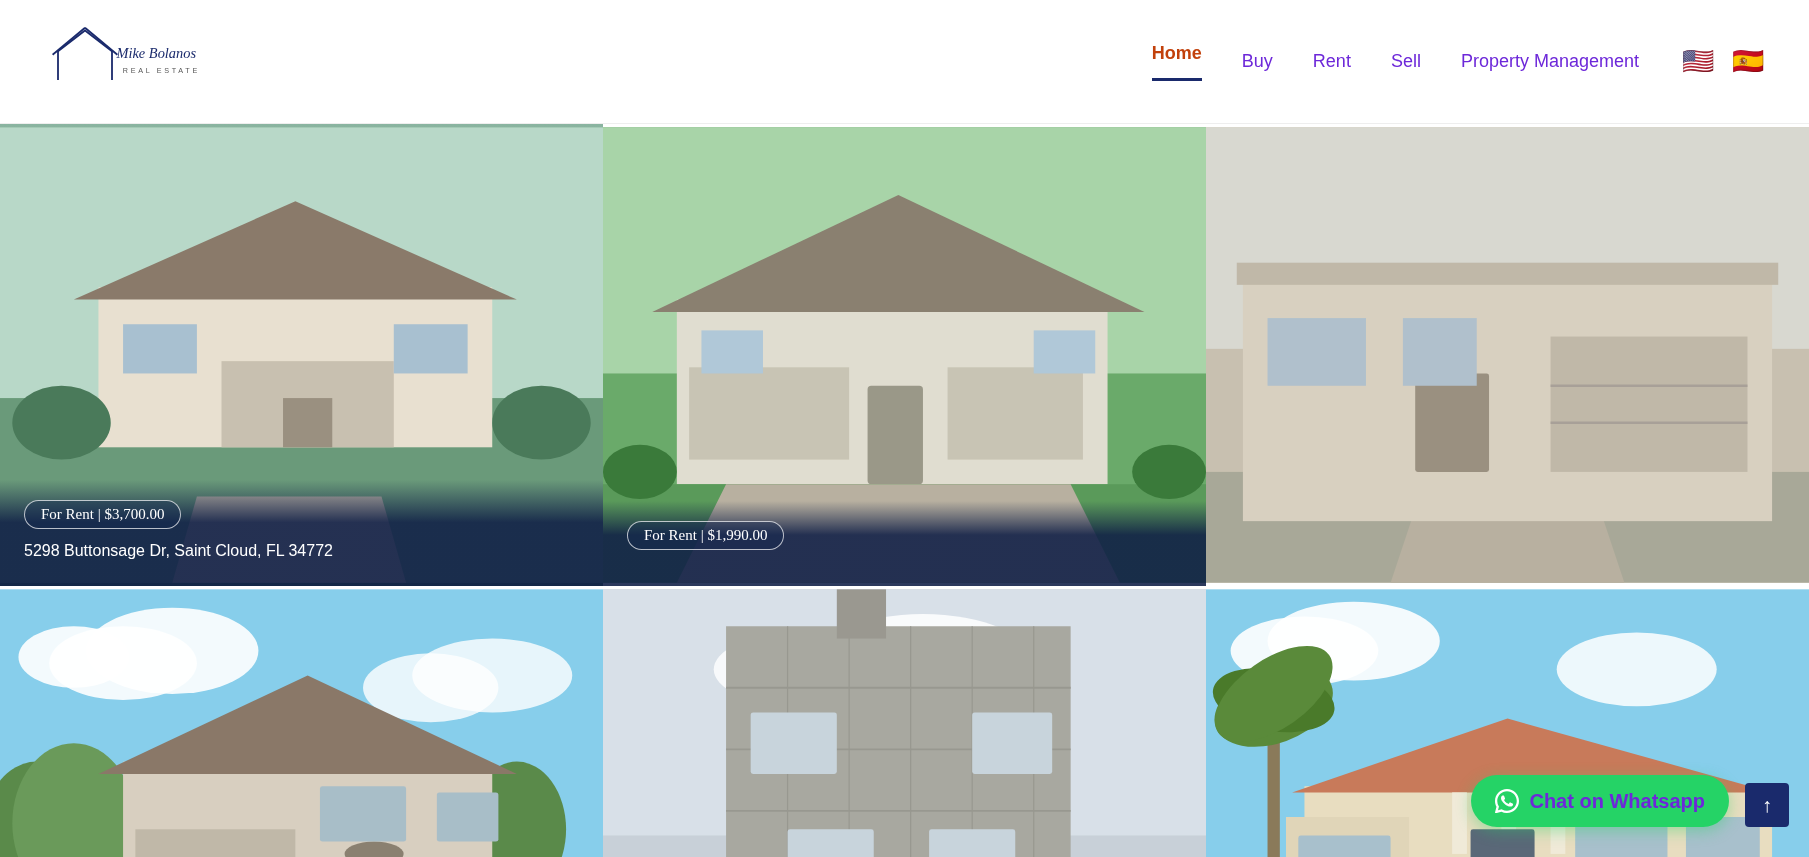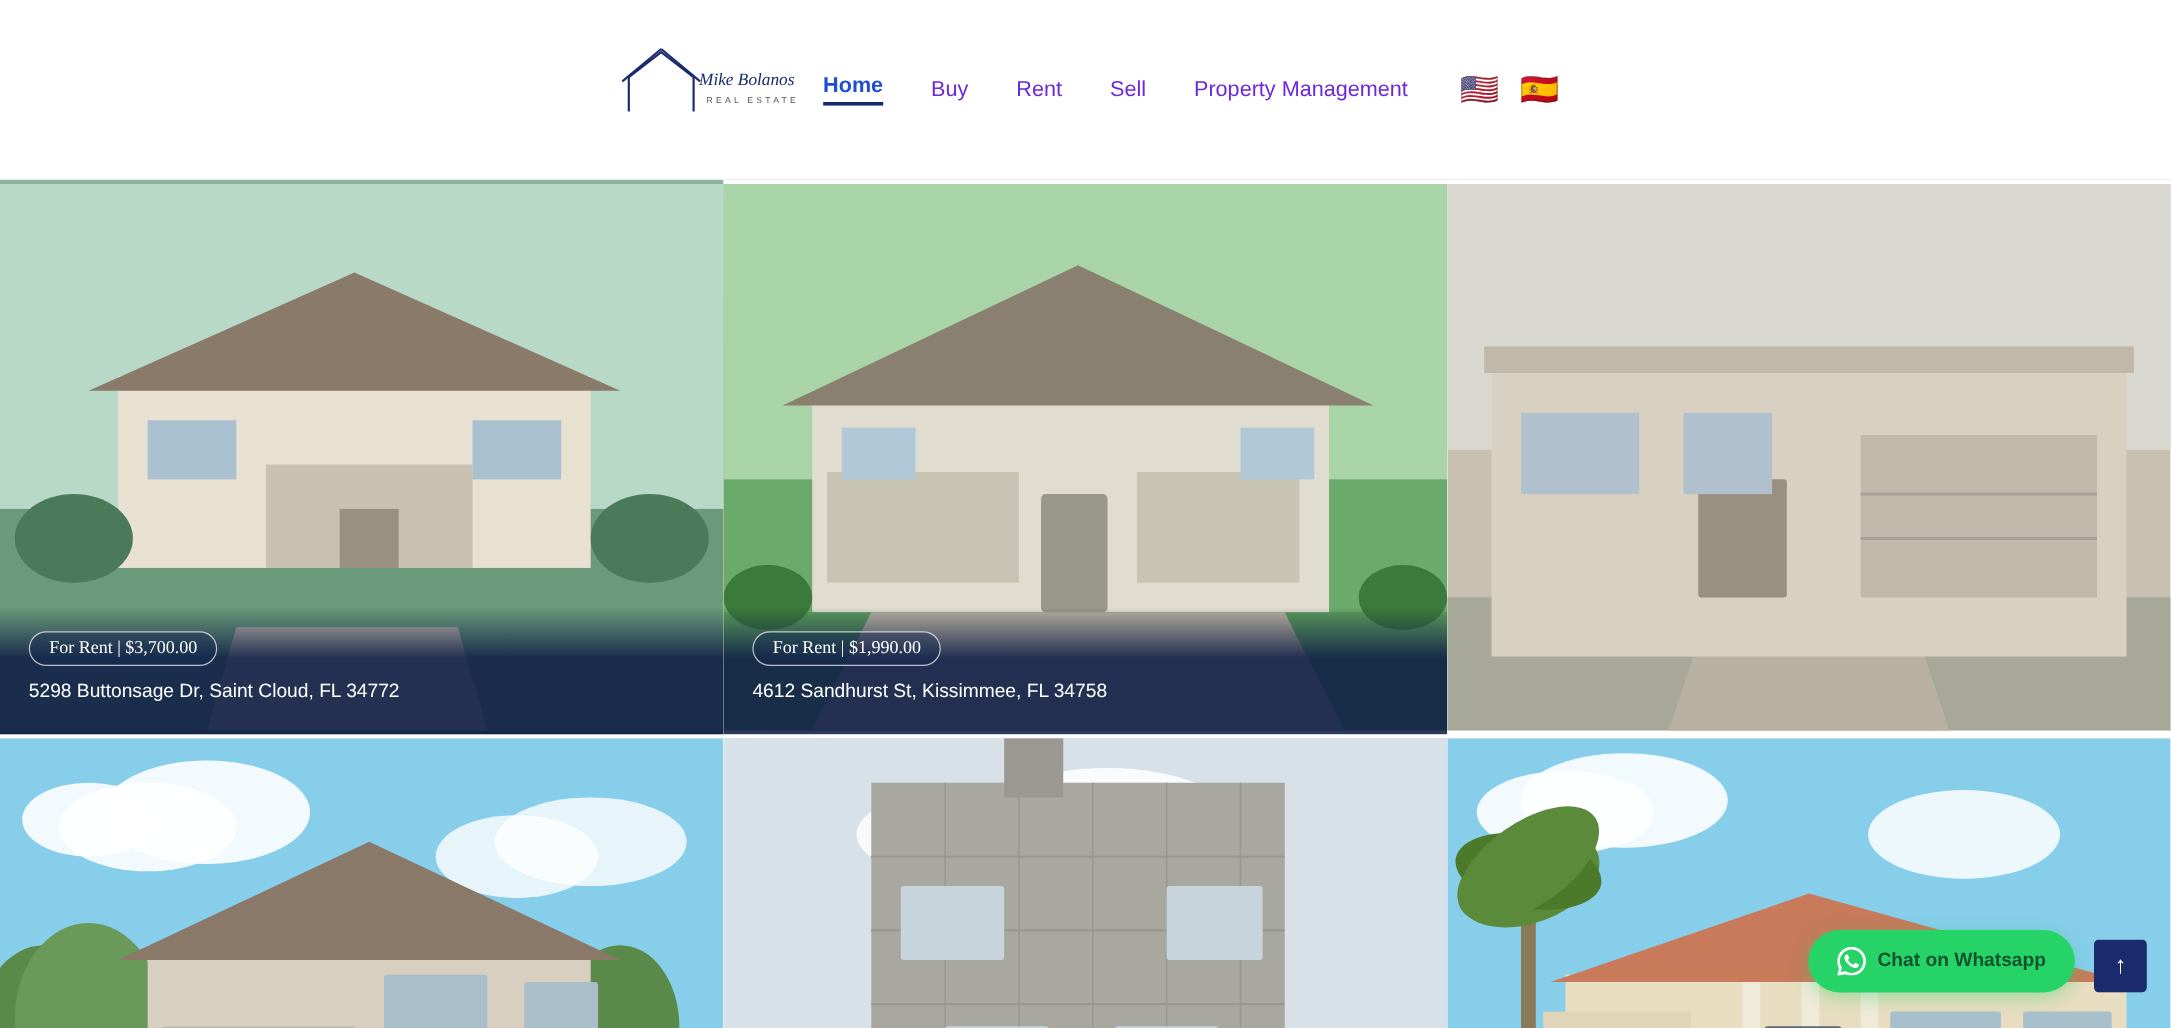--- a/index.html
+++ b/index.html
@@ -2,25 +2,25 @@
 <html><head>
   <meta charset="utf-8">
   <style>
     * { margin: 0; padding: 0; box-sizing: border-box; }
     body { font-family: 'Georgia', serif; background: #fff; overflow-x: hidden; }
 
     
     .header {
       display: flex;
       align-items: center;
-      justify-content: center;
+      justify-content: space-between;
       padding: 10px 40px;
       background: #fff;
       border-bottom: 1px solid #eee;
-      height: 150px;
+      height: 124px;
     }
     .logo-area {
       display: flex;
       align-items: center;
     }
     .logo-svg {
       width: 180px;
       height: 90px;
     }
     .nav {
@@ -29,24 +29,24 @@
       gap: 40px;
     }
     .nav-link {
       text-decoration: none;
       color: #6d28d9;
       font-size: 18px;
       font-family: 'Arial', sans-serif;
       cursor: pointer;
     }
     .nav-link.active {
-      color: #1d4ed8;
+      color: #c2410c;
       font-weight: bold;
       border-bottom: 3px solid #1a2a6c;
-      padding-bottom: 3px;
+      padding-bottom: 14px;
     }
     .nav-flags {
       display: flex;
       gap: 10px;
       align-items: center;
     }
     .flag-btn {
       width: 40px;
       height: 40px;
       border-radius: 50%;
@@ -102,25 +102,25 @@
       line-height: 1.3;
       font-family: 'Arial', sans-serif;
     }
 
     
     .whatsapp-btn {
       position: fixed;
       bottom: 30px;
       right: 80px;
       background: #25D366;
-      color: #14532d;
+      color: #6d28d9;
       border: none;
       border-radius: 30px;
       padding: 14px 24px;
-      font-size: 16px;
+      font-size: 20px;
       font-weight: 600;
       cursor: pointer;
       display: flex;
       align-items: center;
       gap: 10px;
       box-shadow: 0 4px 15px rgba(37,211,102,0.4);
       z-index: 1000;
     }
     .whatsapp-icon {
       width: 24px;
@@ -237,21 +237,20 @@
           <rect y="290" width="490" height="80" fill="#5a9a5a"></rect>
 
           <polygon points="100,290 380,290 420,370 60,370" fill="#b8b0a0"></polygon>
 
           <ellipse cx="30" cy="280" rx="30" ry="22" fill="#3a7a3a"></ellipse>
           <ellipse cx="460" cy="280" rx="30" ry="22" fill="#3a7a3a"></ellipse>
         </svg>
       </div>
       <div class="property-overlay">
         <div class="price-badge">For Rent | $1,990.00</div>
-        <div class="property-address">4612 Sandhurst St, Kissimmee, FL 34758</div>
       </div>
     </div>
 
     <div class="property-card">
       <div style="width:100%;height:100%;position:absolute;top:0;left:0;">
         <svg class="house-scene" viewBox="0 0 490 370" xmlns="http://www.w3.org/2000/svg">
           <rect width="490" height="370" fill="#c8c0b0"></rect>
 
           <rect width="490" height="180" fill="#d8d8d0"></rect>
 

